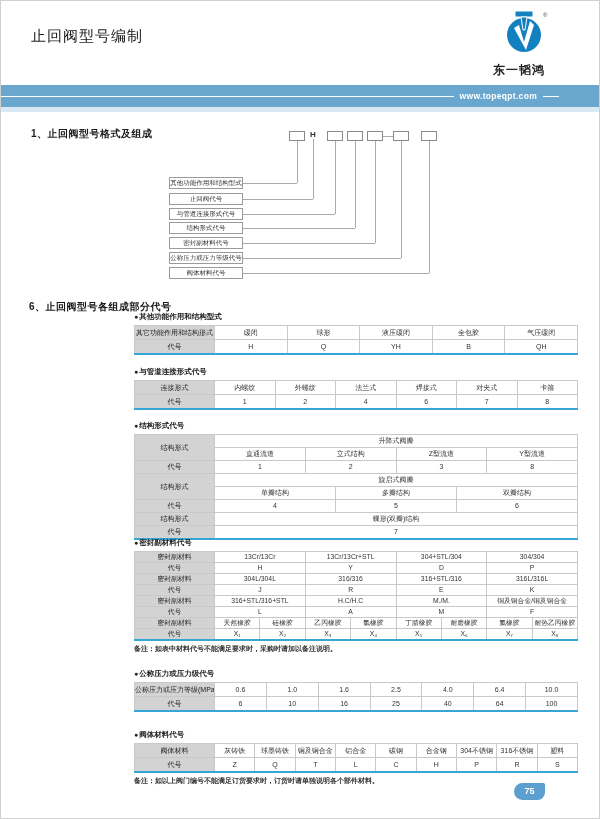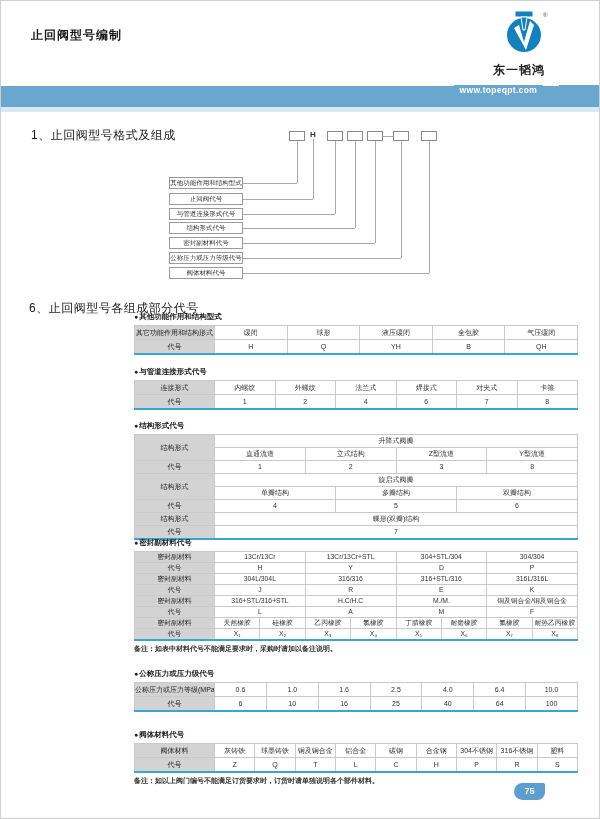--- a/index.html
+++ b/index.html
@@ -1,31 +1,31 @@
 <!DOCTYPE html>
 <html><head>
 <meta charset="utf-8">
 <style>
   html,body{margin:0;padding:0;background:#e8e8e8;}
   .page{position:relative;width:600px;height:819px;background:#fff;margin:0 auto;
         font-family:"Liberation Sans","DejaVu Sans",sans-serif;border:1px solid #cfcfcf;
         box-sizing:border-box;overflow:hidden;color:#1a1a1a;}
   
-  .hdr-title{position:absolute;left:30px;top:26px;font-size:12px;font-weight:bold;letter-spacing:1px;}
+  .hdr-title{position:absolute;left:30px;top:26px;font-size:15px;font-weight:normal;letter-spacing:1px;}
   .logo{position:absolute;left:500px;top:8px;width:60px;height:52px;}
   .brand{position:absolute;left:492px;top:61px;width:60px;text-align:left;
          font-size:12px;font-weight:bold;letter-spacing:1px;color:#222;}
   
   .banner{position:absolute;left:0;top:84px;width:600px;height:22px;background:#6aa7cf;
-          display:flex;align-items:flex-start;}
+          display:flex;align-items:center;}
   .banner .bl{height:1px;background:#fff;}
   .burl{color:#fff;font-size:8.5px;font-weight:bold;margin:0 6px;letter-spacing:.3px;}
   .strip{position:absolute;left:0;top:106px;width:600px;height:5px;background:#d8e8f4;}
   
-  .s-title{position:absolute;font-size:12px;font-weight:normal;letter-spacing:.5px;}
+  .s-title{position:absolute;font-size:10px;font-weight:bold;letter-spacing:.5px;}
   
   .diagram{position:absolute;left:0;top:125px;width:600px;height:175px;}
   .mbox{position:absolute;width:16px;height:10px;border:1px solid #8a8a8a;top:5px;box-sizing:border-box;}
   .mletter{position:absolute;top:4px;width:12px;text-align:center;font-size:8px;font-weight:bold;color:#333;}
   .lbl{position:absolute;left:168px;width:74px;height:12px;border:1px solid #9a9a9a;box-sizing:border-box;
        font-size:6.5px;line-height:10px;text-align:center;color:#333;background:#fff;overflow:hidden;white-space:nowrap;}
   .vline{position:absolute;width:1px;background:#aaa;}
   .hline{position:absolute;height:1px;background:#aaa;}
   
   .blk{position:absolute;left:0;right:0;}

